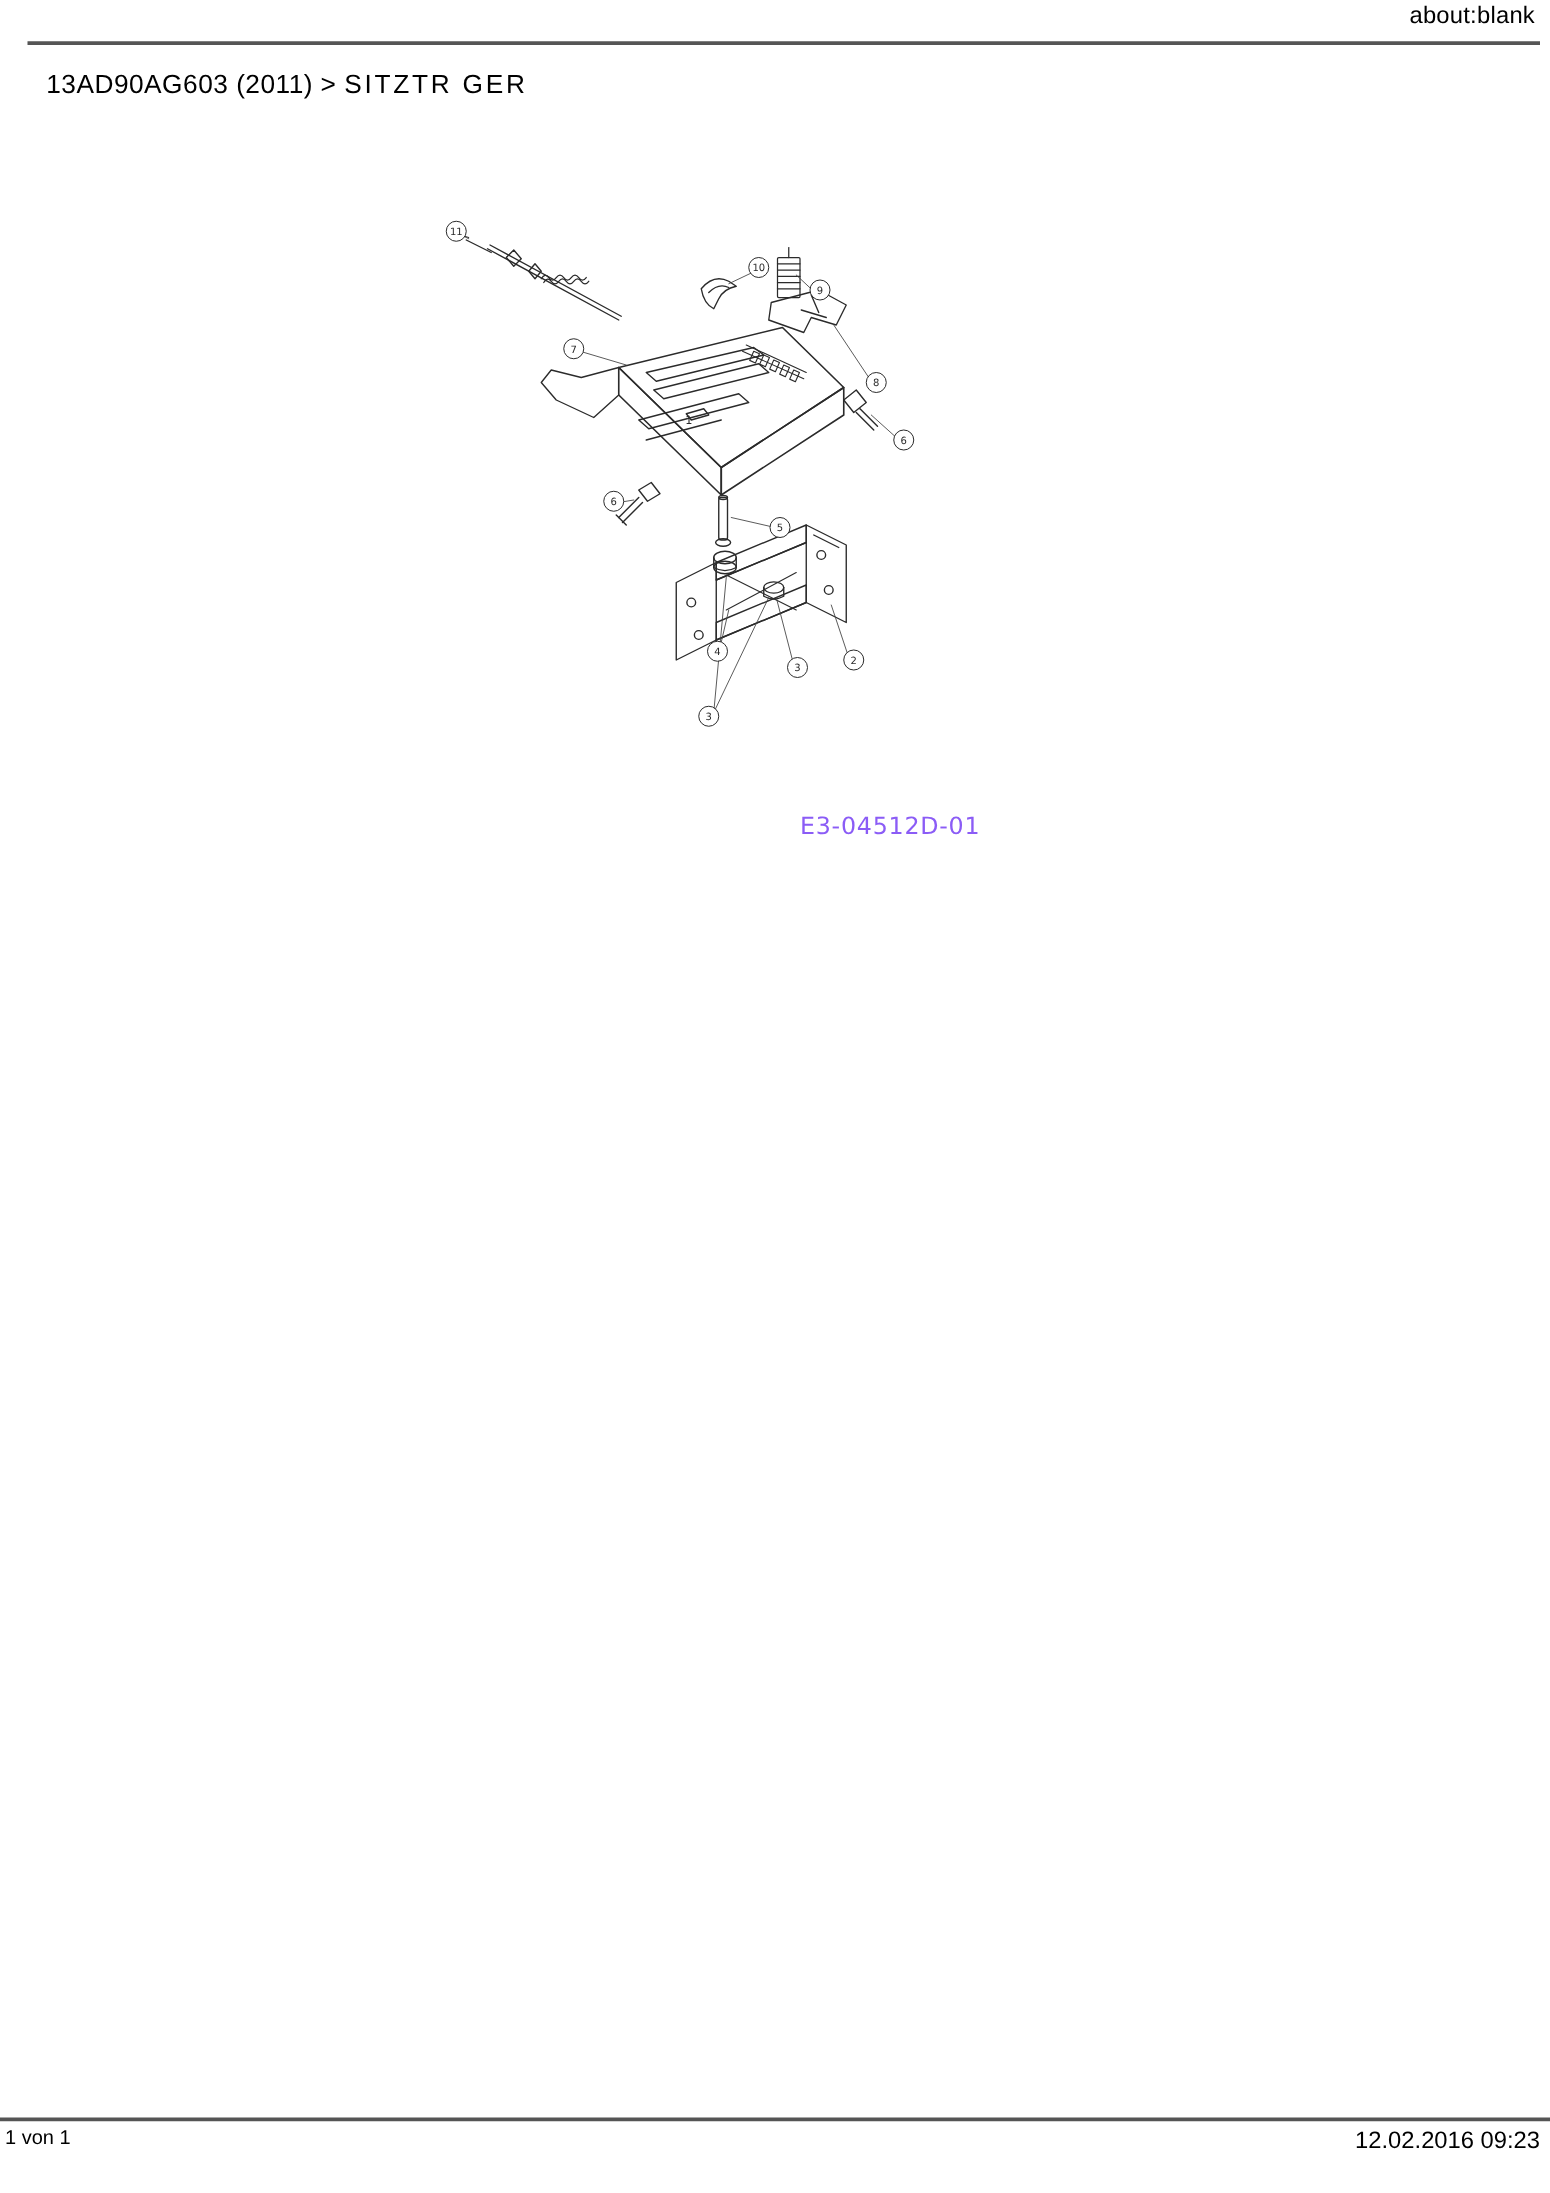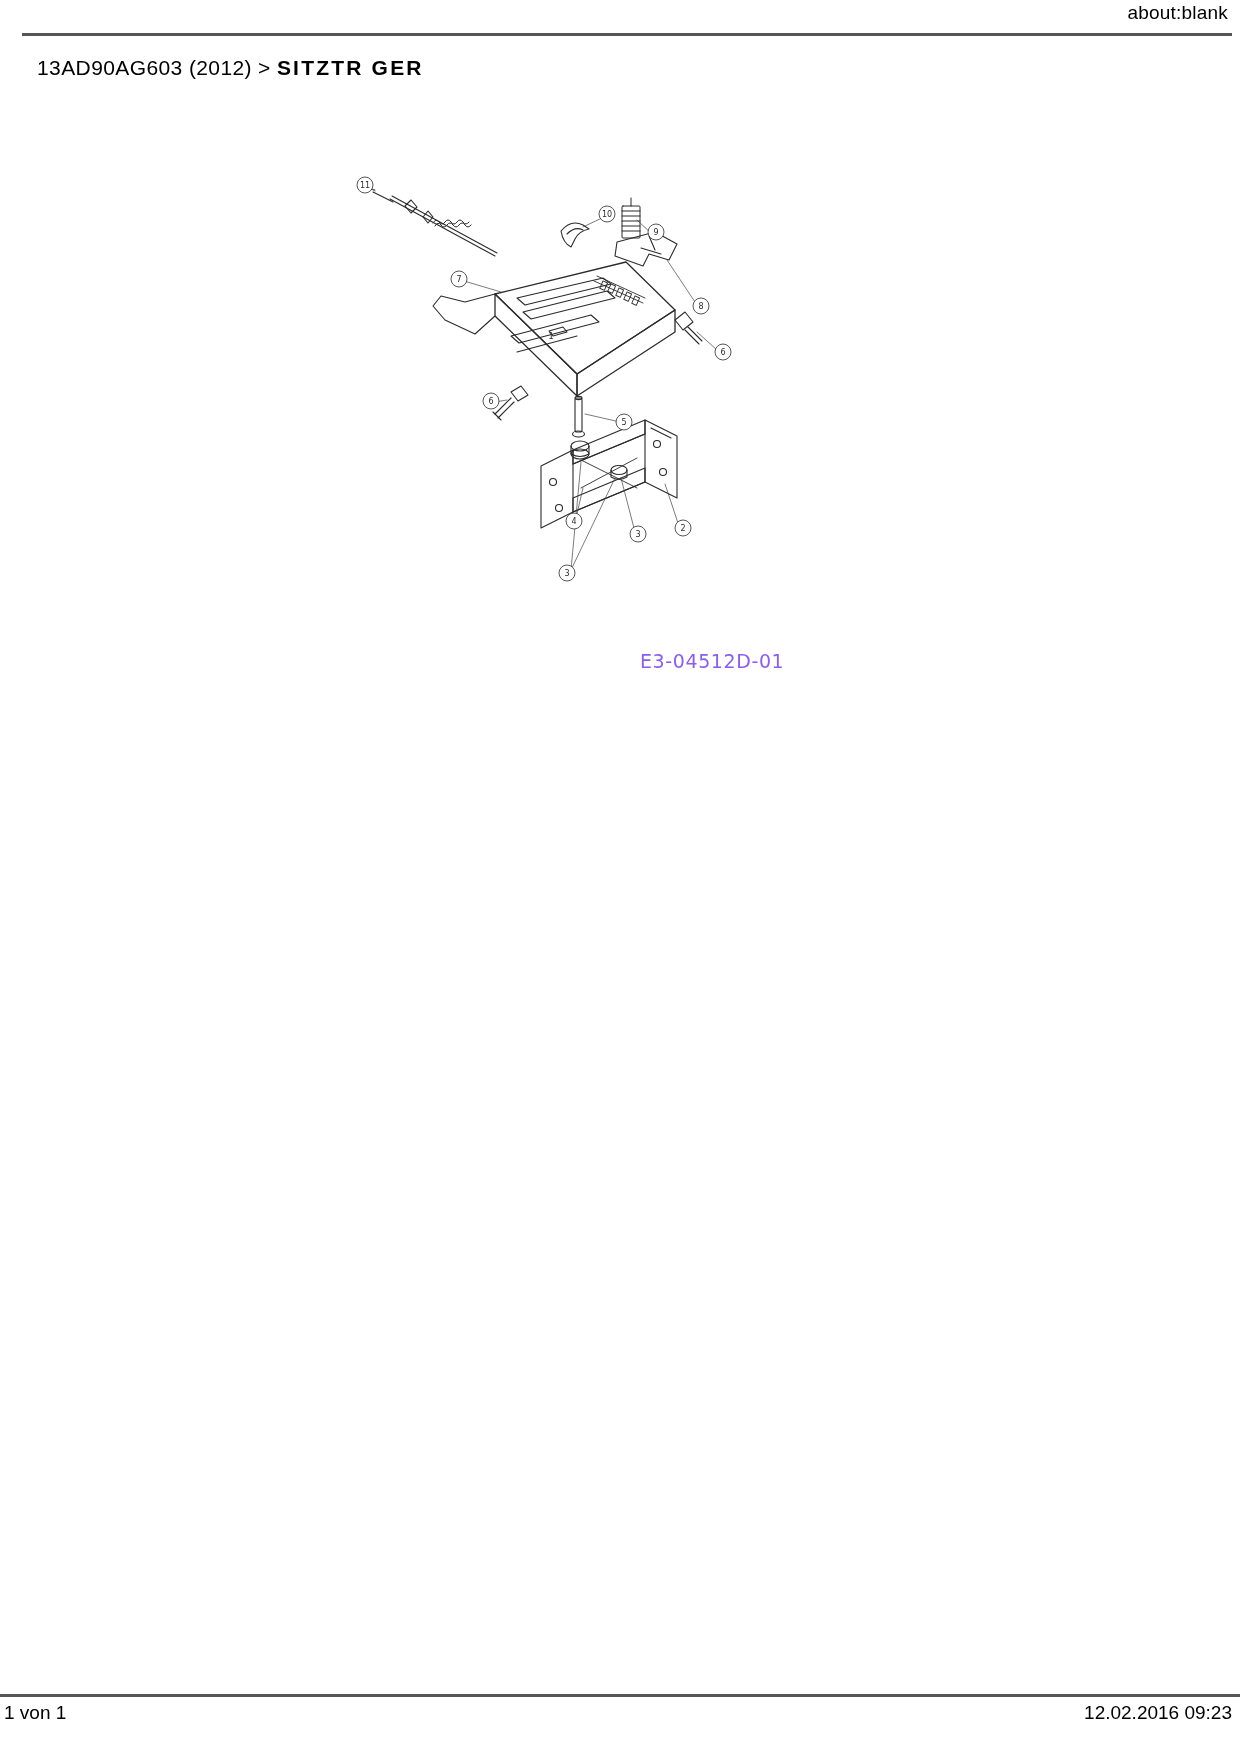--- a/index.html
+++ b/index.html
@@ -46,21 +46,21 @@
   .page-title {
     position: absolute;
     left: 37px;
     top: 56px;
     font-size: 21px;
     letter-spacing: 0.6px;
     white-space: nowrap;
   }
   .page-title .model { letter-spacing: 0.4px; }
   .page-title .sep { padding: 0 6px; }
-  .page-title .section { letter-spacing: 2.2px; font-weight: bold; }
+  .page-title .section { letter-spacing: 2.2px; }
 
   
   .figure {
     position: absolute;
     left: 345px;
     top: 84px;
     width: 420px;
     height: 590px;
   }
   .figure svg { display: block; }
@@ -88,39 +88,39 @@
     left: 0;
     right: 0;
     top: 0;
     height: 3px;
     background: #555555;
   }
   .footer-left {
     position: absolute;
     left: 4px;
     top: 8px;
-    font-size: 19px;
+    font-size: 16px;
   }
   .footer-right {
     position: absolute;
     right: 8px;
     top: 8px;
     font-size: 19px;
   }
 </style>
 </head>
 <body>
 
 <div class="print-header">
   <div class="print-header-url">about:blank</div>
   <div class="header-rule"></div>
 </div>
 
 <div class="page-title">
-  <span class="model">13AD90AG603 (2012)</span><span class="sep">&gt;</span><span class="section">SITZTR GER</span>
+  <span class="model">13AD90AG603 (2011)</span><span class="sep">&gt;</span><span class="section">SITZTR GER</span>
 </div>
 
 <div class="figure">
   <svg width="420" height="590" viewBox="0 0 420 590" xmlns="http://www.w3.org/2000/svg">
     <g fill="none" stroke="#2b2b2b" stroke-width="1.1" stroke-linejoin="round" stroke-linecap="round">
 
       <g>
         <line x1="45" y1="115" x2="150" y2="172"></line>
         <line x1="47" y1="112" x2="152" y2="169"></line>
         <path d="M60 122 l6 -6 6 7 -6 6 z"></path>

